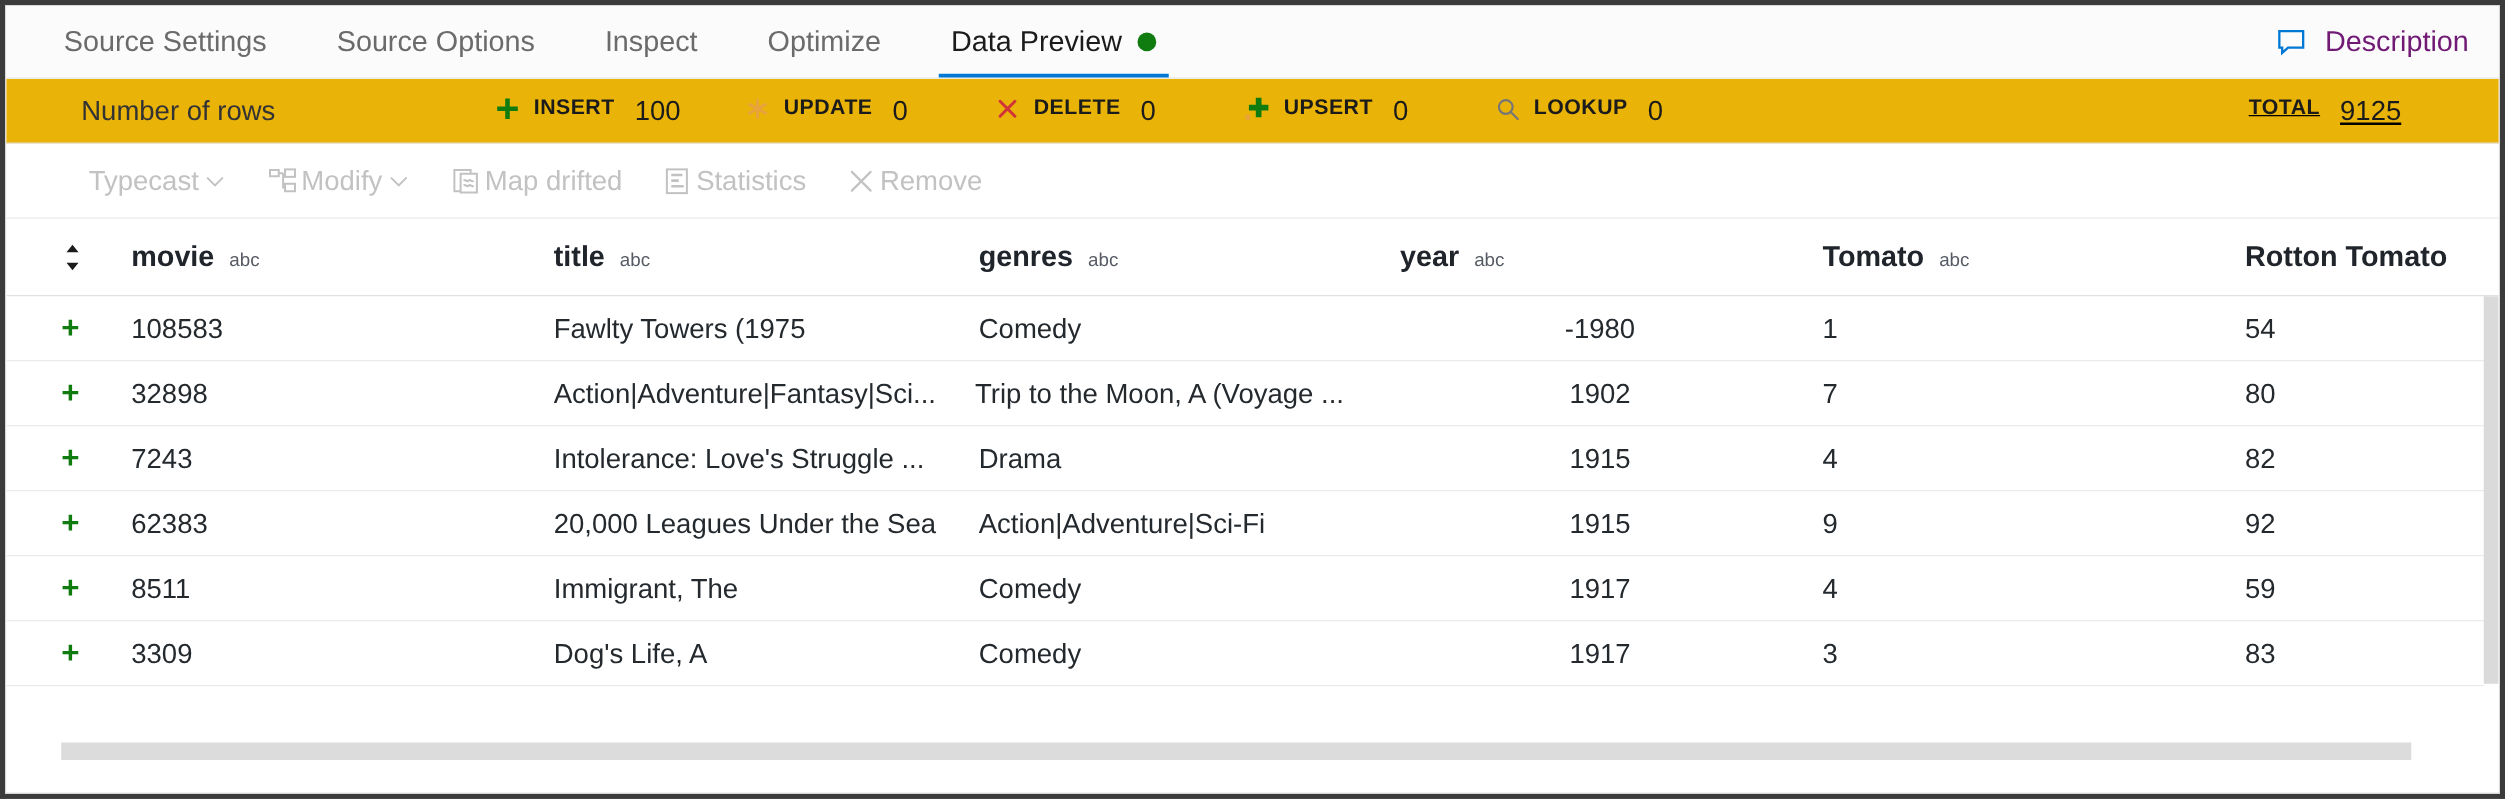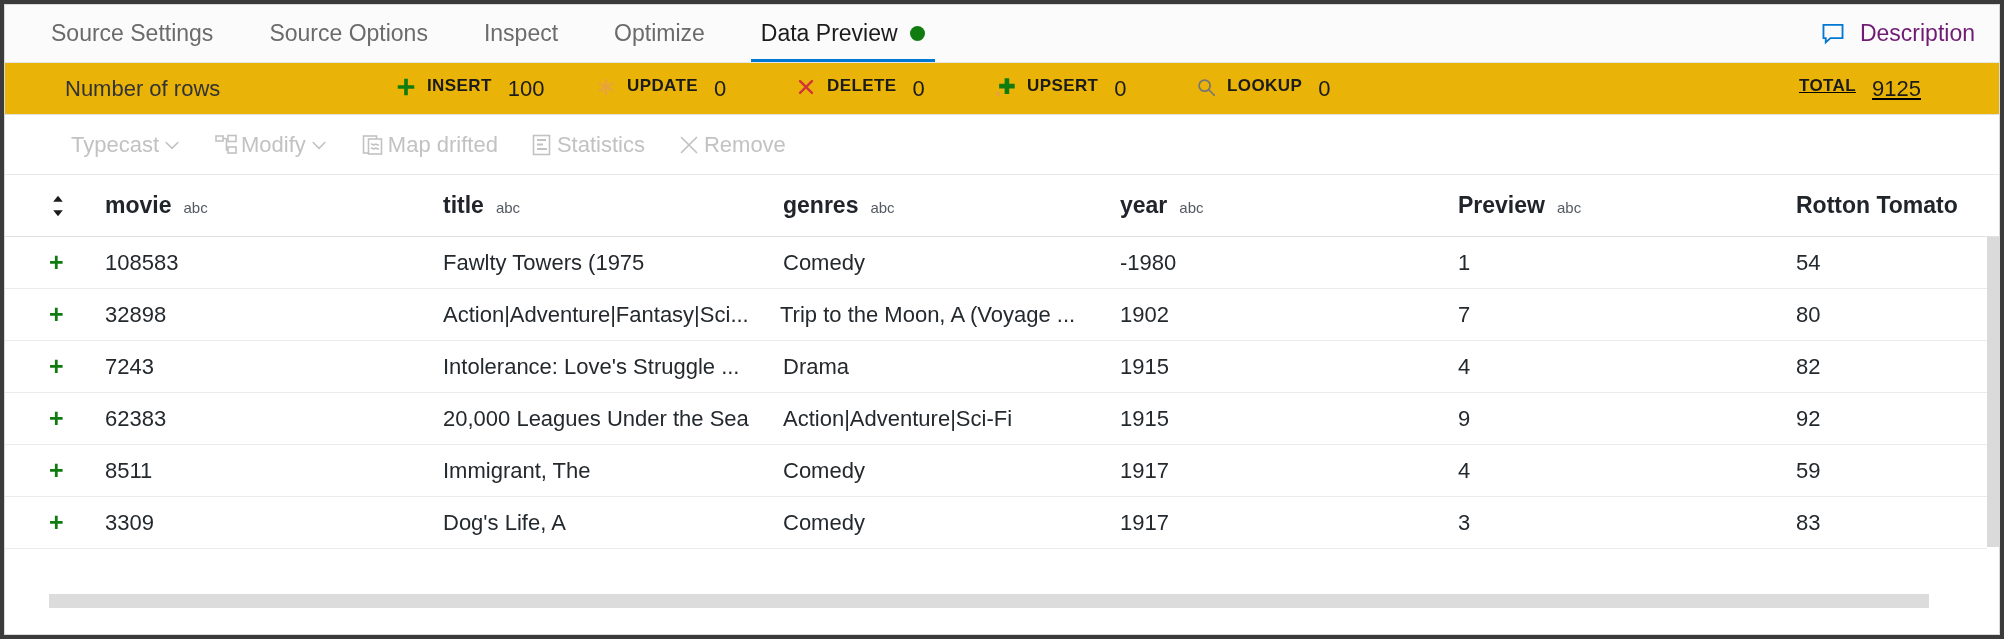--- a/index.html
+++ b/index.html
@@ -158,21 +158,21 @@
     font-size: 15px;
     font-weight: normal;
     color: #555a63;
   }
   .sort-col { flex: 0 0 56px; display: flex; align-items: center; }
   .sort-icon { width: 18px; height: 24px; display: block; }
 
   .col-movie   { flex: 0 0 338px; }
   .col-title   { flex: 0 0 340px; }
   .col-genres  { flex: 0 0 337px; }
-  .col-year    { flex: 0 0 338px; }
+  .col-year    { flex: 0 0 338px; text-align: center; }
   .col-rating  { flex: 0 0 338px; }
   .col-rt      { flex: 1 1 auto; }
 
   .grid-body {
     position: absolute;
     left: 0; right: 0;
     top: 62px; bottom: 56px;
     overflow: hidden;
   }
   .row {
@@ -402,21 +402,21 @@
       </div>
       <div class="th col-genres">
         <span>genres</span>
         <span class="th-type">abc</span>
       </div>
       <div class="th col-year">
         <span>year</span>
         <span class="th-type">abc</span>
       </div>
       <div class="th col-rating">
-        <span>Preview</span>
+        <span>Tomato</span>
         <span class="th-type">abc</span>
       </div>
       <div class="th col-rt">
         <span>Rotton Tomato</span>
       </div>
     </div>
 
     <div class="grid-body">
 
       <div class="row">

